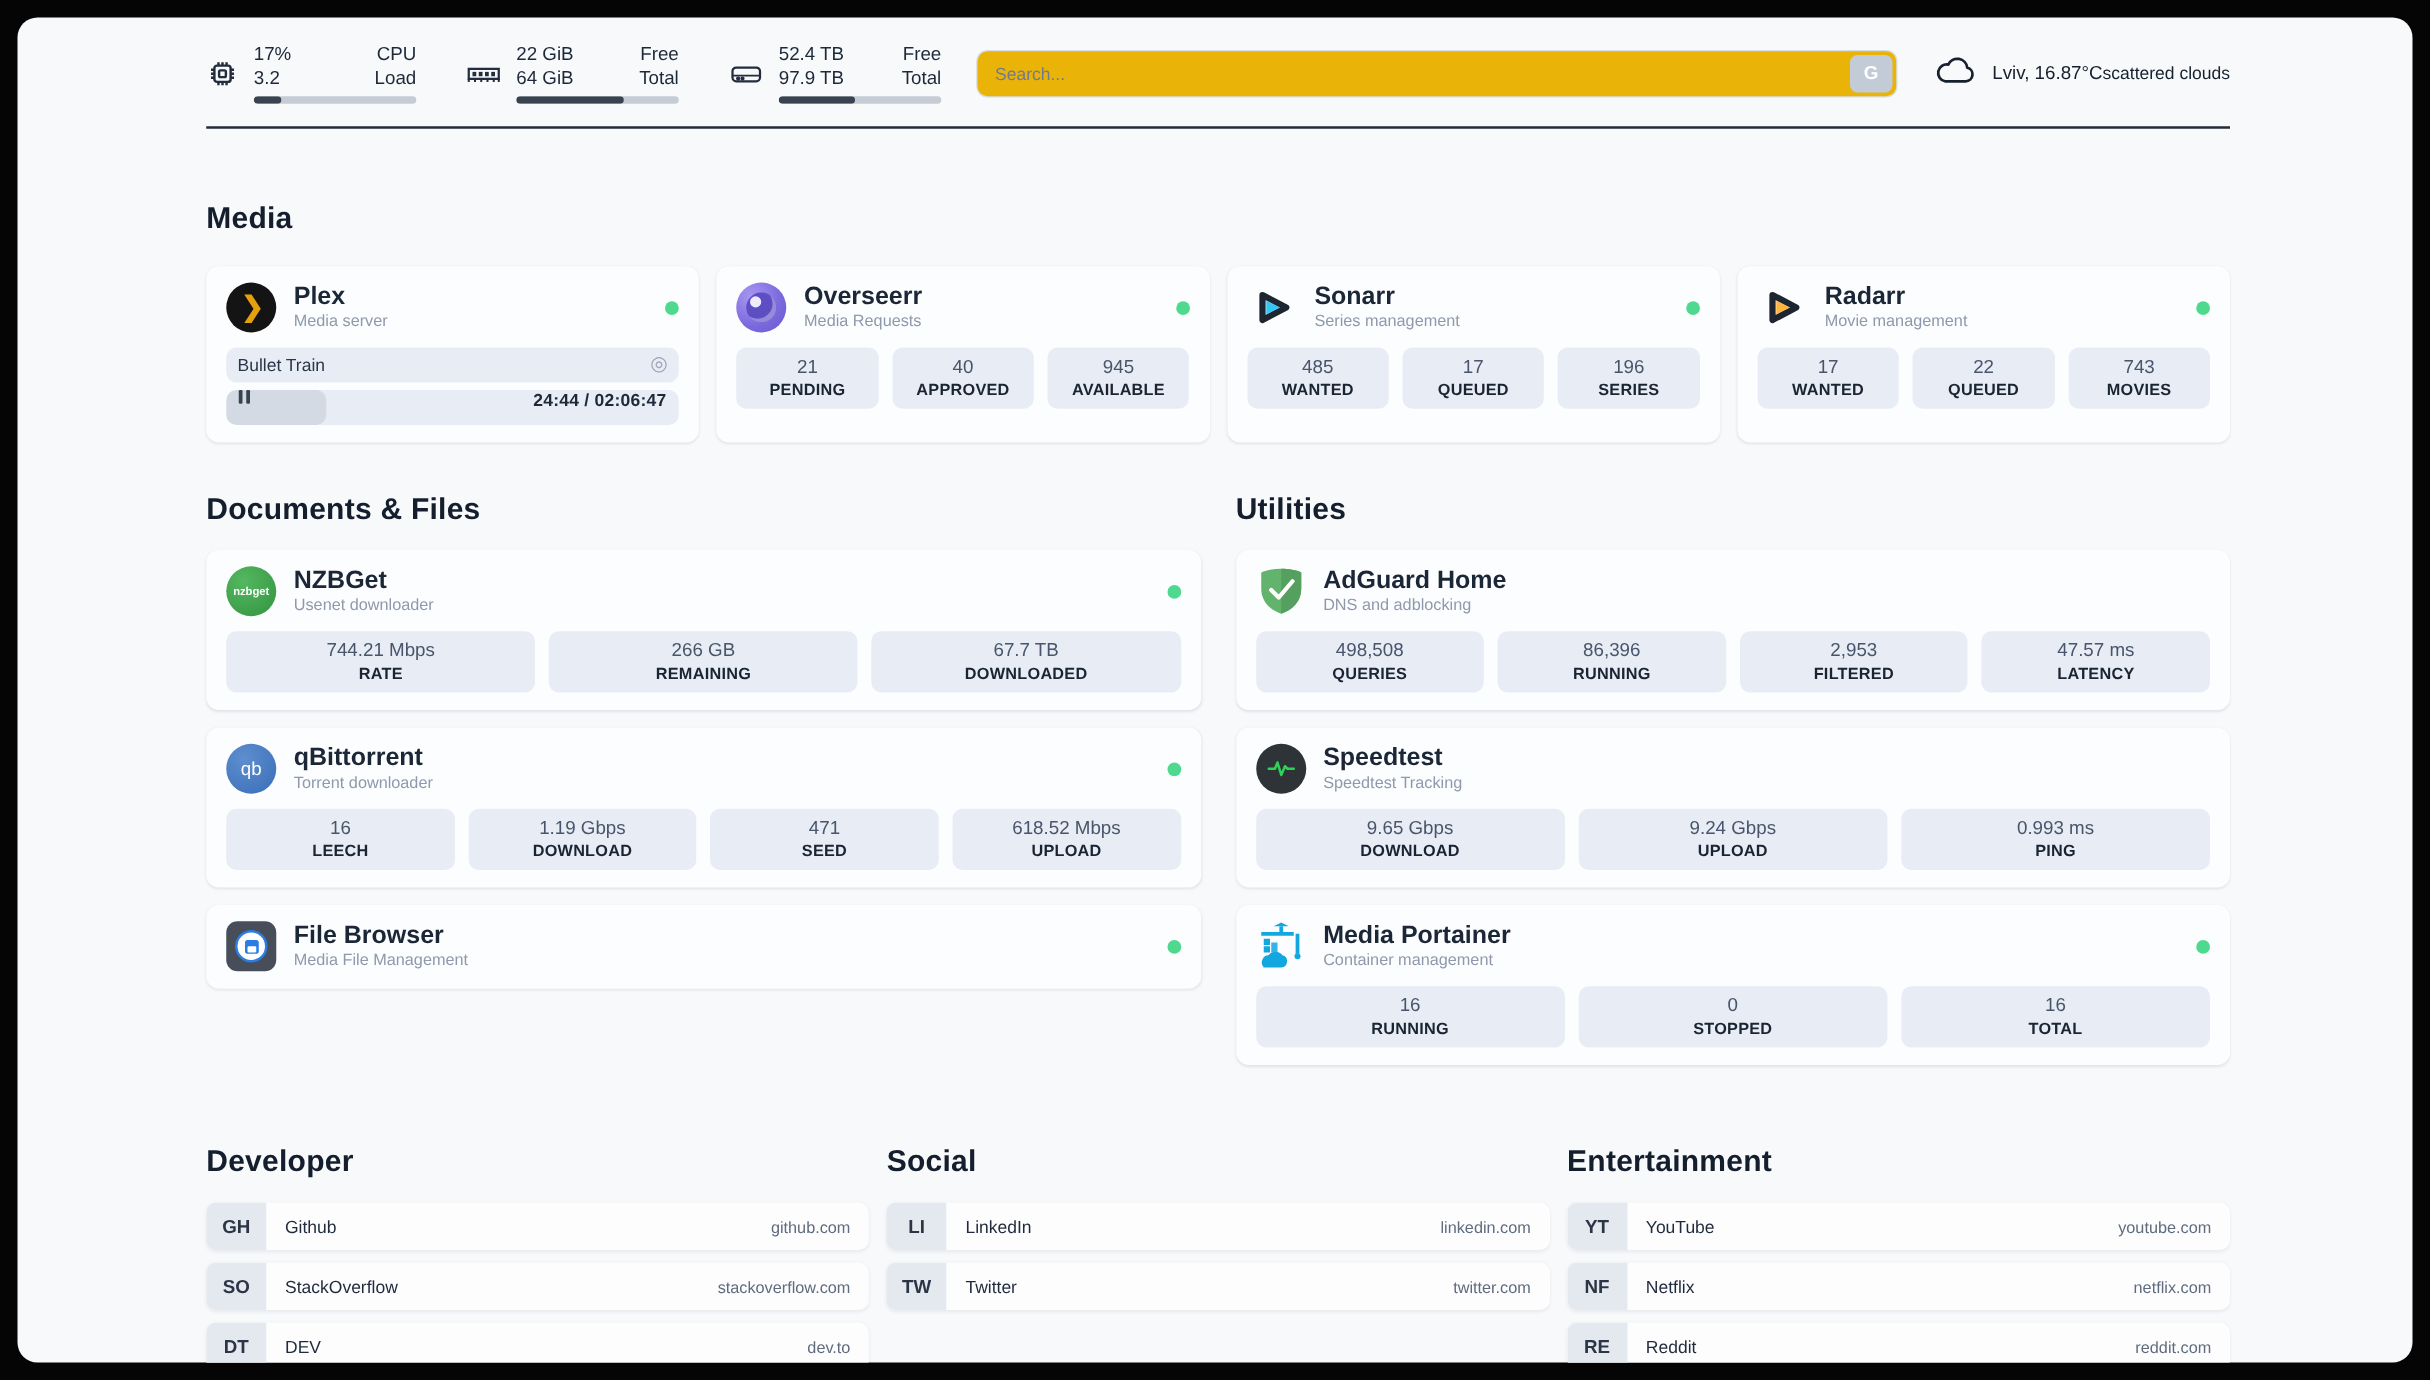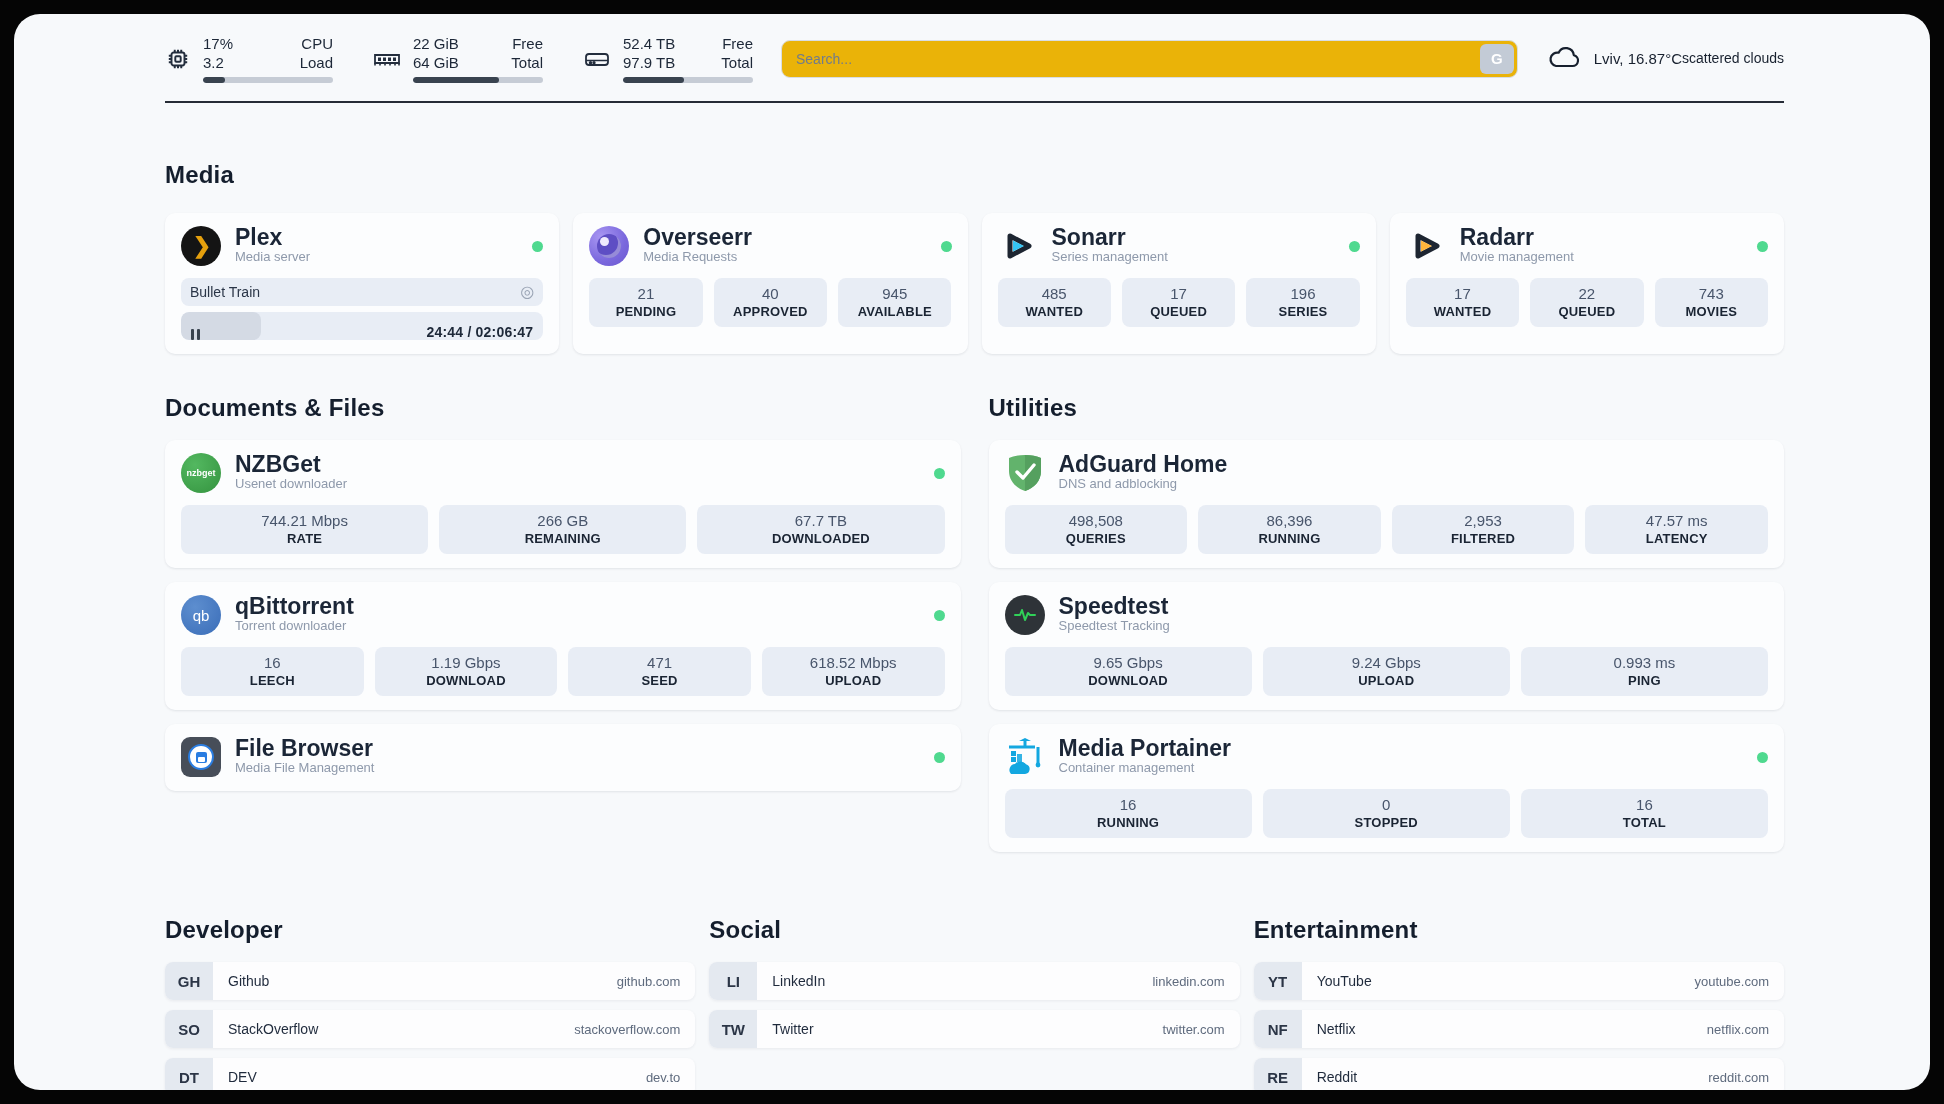--- a/index.html
+++ b/index.html
@@ -6,21 +6,21 @@
   html,body { width:1944px; height:1104px; }
   body {
     background:#050505;
     font-family:"Liberation Sans", sans-serif;
     color:#1b2637;
   }
   .screen {
     position:absolute; left:14px; top:14px;
     width:1916px; height:1076px;
     background:#f7f9fb;
-    border-radius:26px;
+    border-radius:16px;
     overflow:hidden;
   }
   .content { padding:0 146px 0 151px; }
 
   
   .topbar { display:flex; align-items:center; margin-top:20px; gap:28px; }
   .sysstats { display:flex; gap:40px; align-items:center; }
   .sysstat { display:flex; align-items:center; gap:12px; }
   .sysstat svg { display:block; }
   .sysstat-body { display:flex; flex-direction:column; }
@@ -50,33 +50,33 @@
   .two-col { display:grid; grid-template-columns:1fr 1fr; gap:28px; margin-top:40px; }
   .col-stack { display:flex; flex-direction:column; gap:14px; }
 
   .card {
     background:#fcfdfe; border-radius:10px; padding:13px 16px 14px 16px;
     box-shadow:0 1px 3px rgba(25,35,55,.06), 0 1px 2px rgba(25,35,55,.04);
   }
   .card-head { display:flex; align-items:center; gap:14px; position:relative; }
   .app-icon { width:40px; height:40px; flex:0 0 40px; display:flex; align-items:center; justify-content:center; }
   .app-meta { display:flex; flex-direction:column; }
-  .app-name { font-size:23px; font-weight:600; color:#1b2637; line-height:21px; }
+  .app-name { font-size:20px; font-weight:600; color:#1b2637; line-height:21px; }
   .app-sub  { font-size:13px; color:#8e99ab; line-height:17px; }
   .status-dot { width:11px; height:11px; border-radius:50%; background:#4fd98f; margin-left:auto; }
 
   .stats-row { display:grid; grid-auto-flow:column; grid-auto-columns:1fr; gap:11px; margin-top:12px; }
   .stat-box { background:#e8edf5; border-radius:8px; padding:6px 4px 7px 4px; text-align:center; }
   .stat-value { font-size:15px; color:#48556b; line-height:19px; }
   .stat-label { font-size:13px; font-weight:700; color:#1a2433; letter-spacing:.2px; line-height:17px; }
 
   
   .media-row { margin-top:12px; background:#e8edf5; border-radius:8px; height:28px; display:flex; align-items:center; padding:0 9px; font-size:14px; color:#2a3547; }
   .media-row .target { margin-left:auto; color:#9aa4b4; font-size:16px; line-height:1; }
-  .progress-row { margin-top:6px; background:#e8edf5; border-radius:8px; height:28px; position:relative; overflow:hidden; display:flex; align-items:flex-end; }
+  .progress-row { margin-top:6px; background:#e8edf5; border-radius:8px; height:28px; position:relative; overflow:hidden; display:flex; align-items:flex-start; }
   .progress-fill { position:absolute; left:0; top:0; bottom:0; background:#d4dae4; border-radius:8px; }
   .pause { position:relative; display:flex; gap:3px; margin-left:10px; }
   .pause span { width:3px; height:11px; background:#39434f; border-radius:1px; display:block; }
   .time { margin-left:auto; position:relative; font-size:14px; font-weight:700; color:#1d2838; padding-right:10px; letter-spacing:.2px; }
 
   
   .circle-icon { width:40px; height:40px; border-radius:50%; display:flex; align-items:center; justify-content:center; }
   .plex-circle { background:#141414; }
   .plex-chevron { color:#e5a00d; font-size:22px; font-weight:700; transform:translateX(1px); }
   .ovsr-circle { background:radial-gradient(circle at 30% 28%, #a896f2 0%, #7a68dd 60%, #6a57cf 100%); position:relative; }

